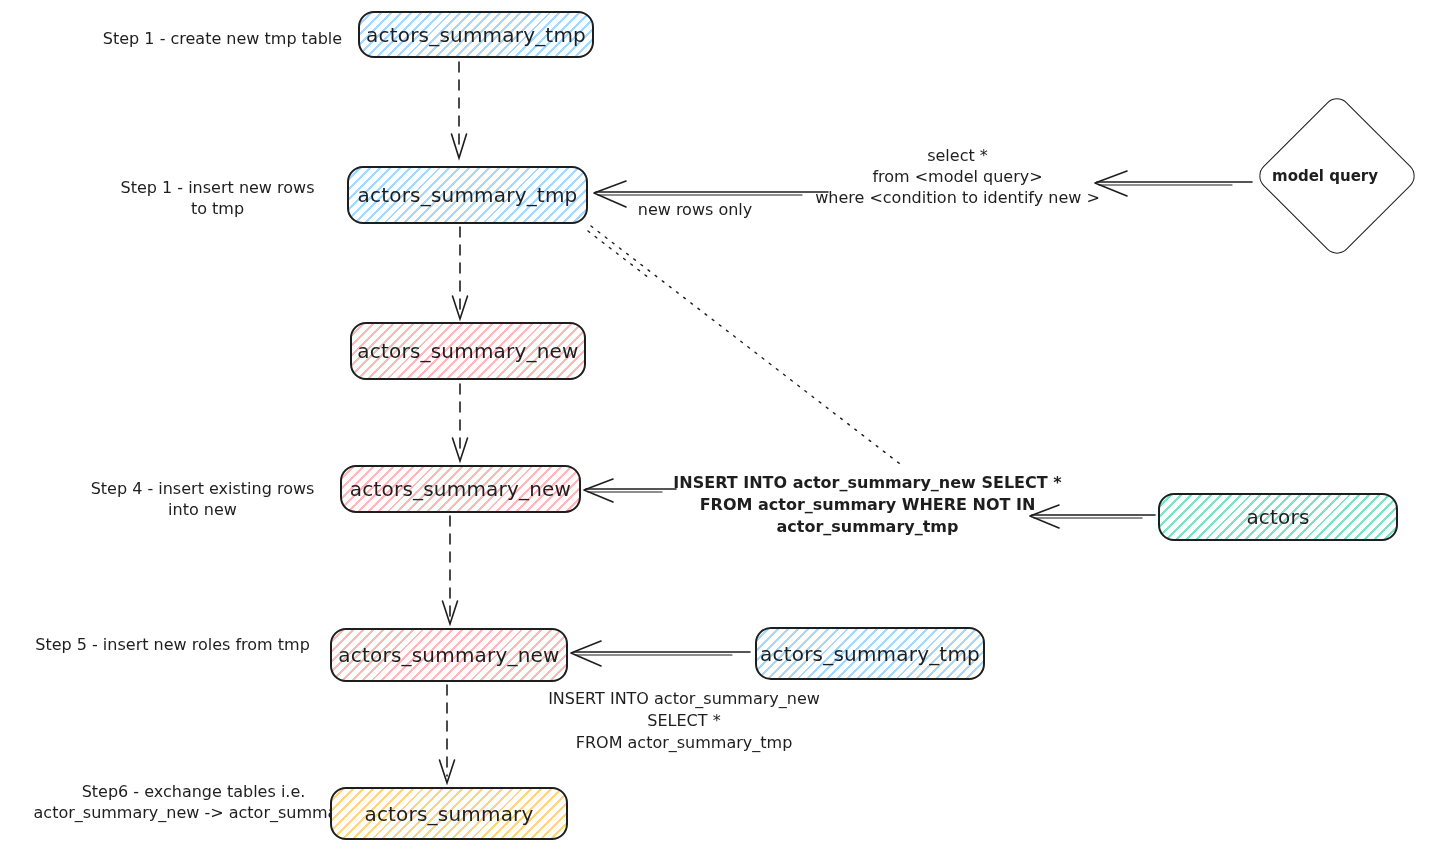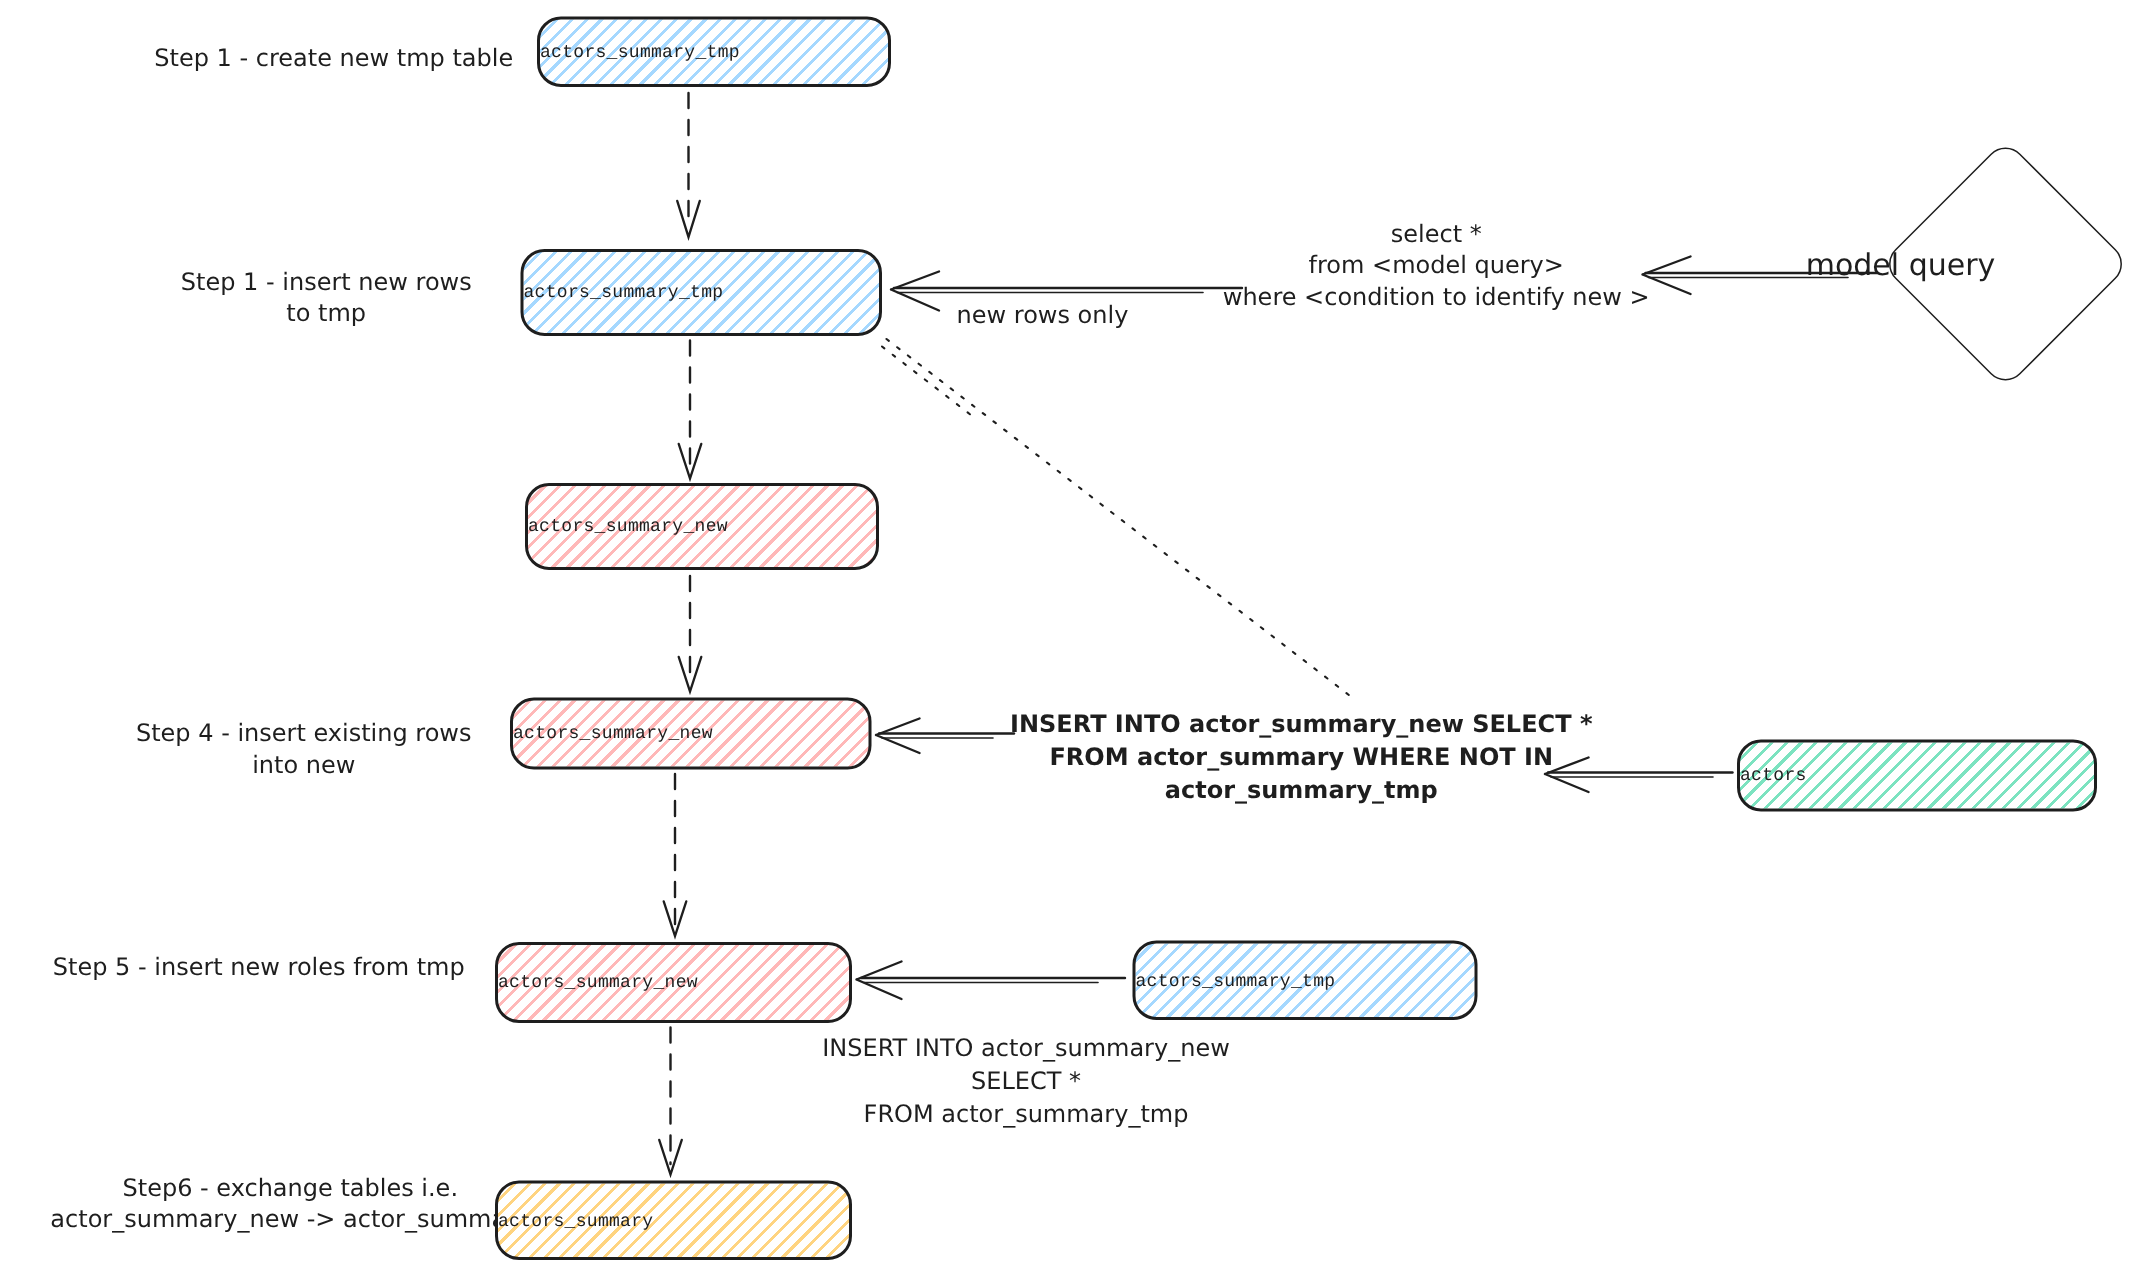--- a/index.html
+++ b/index.html
@@ -10,42 +10,41 @@
     --c-yellow:#ffd480;
   }
   *{box-sizing:border-box;margin:0;padding:0;}
   body{background:#ffffff;font-family:"DejaVu Sans","Liberation Sans",sans-serif;color:var(--c-stroke);}
   #canvas{position:relative;width:1432px;height:850px;background:#ffffff;overflow:hidden;}
   #wires{position:absolute;left:0;top:0;z-index:1;}
   .box{
     position:absolute;z-index:2;
     border:2px solid var(--c-stroke);
     border-radius:16px;
-    display:flex;align-items:center;justify-content:flex-start;
-    font-size:12px;letter-spacing:.2px;
+    display:flex;align-items:center;justify-content:center;
+    font-size:20px;letter-spacing:.2px;
     background-color:#fff;
-    font-family:Liberation Mono, monospace;
   }
   .hatch-blue{background-image:repeating-linear-gradient(135deg,var(--c-blue) 0px,var(--c-blue) 2px,transparent 2px,transparent 7px);}
   .hatch-red{background-image:repeating-linear-gradient(135deg,var(--c-red) 0px,var(--c-red) 2px,transparent 2px,transparent 7px);}
   .hatch-green{background-image:repeating-linear-gradient(135deg,var(--c-green) 0px,var(--c-green) 2px,transparent 2px,transparent 7px);}
   .hatch-yellow{background-image:repeating-linear-gradient(135deg,var(--c-yellow) 0px,var(--c-yellow) 2px,transparent 2px,transparent 7px);}
   .lbl{
     position:absolute;z-index:2;
     font-size:16px;line-height:21px;text-align:center;white-space:pre-line;
   }
   .sql{line-height:22px;}
   .diamond{
     position:absolute;z-index:2;left:1278px;top:117px;width:118px;height:118px;
     border:1.6px solid var(--c-stroke);border-radius:14px;background:#fff;
     transform:rotate(45deg);
   }
   .diamond-label{
-    position:absolute;z-index:3;left:1208px;top:117px;width:118px;height:118px;
-    display:flex;align-items:center;justify-content:center;font-size:20px;white-space:nowrap;
+    position:absolute;z-index:3;left:1266px;top:117px;width:118px;height:118px;
+    display:flex;align-items:center;justify-content:center;font-size:15px;white-space:nowrap;font-weight:bold;
   }
   
   .b1{left:358px;top:11px;width:236px;height:47px;}
   .b2{left:347px;top:166px;width:241px;height:58px;}
   .b3{left:350px;top:322px;width:236px;height:58px;}
   .b4{left:340px;top:465px;width:241px;height:48px;}
   .b5{left:330px;top:628px;width:238px;height:54px;}
   .b6{left:330px;top:787px;width:238px;height:53px;}
   .b-actors{left:1158px;top:493px;width:240px;height:48px;}
   .b-tmp-right{left:755px;top:627px;width:230px;height:53px;}

